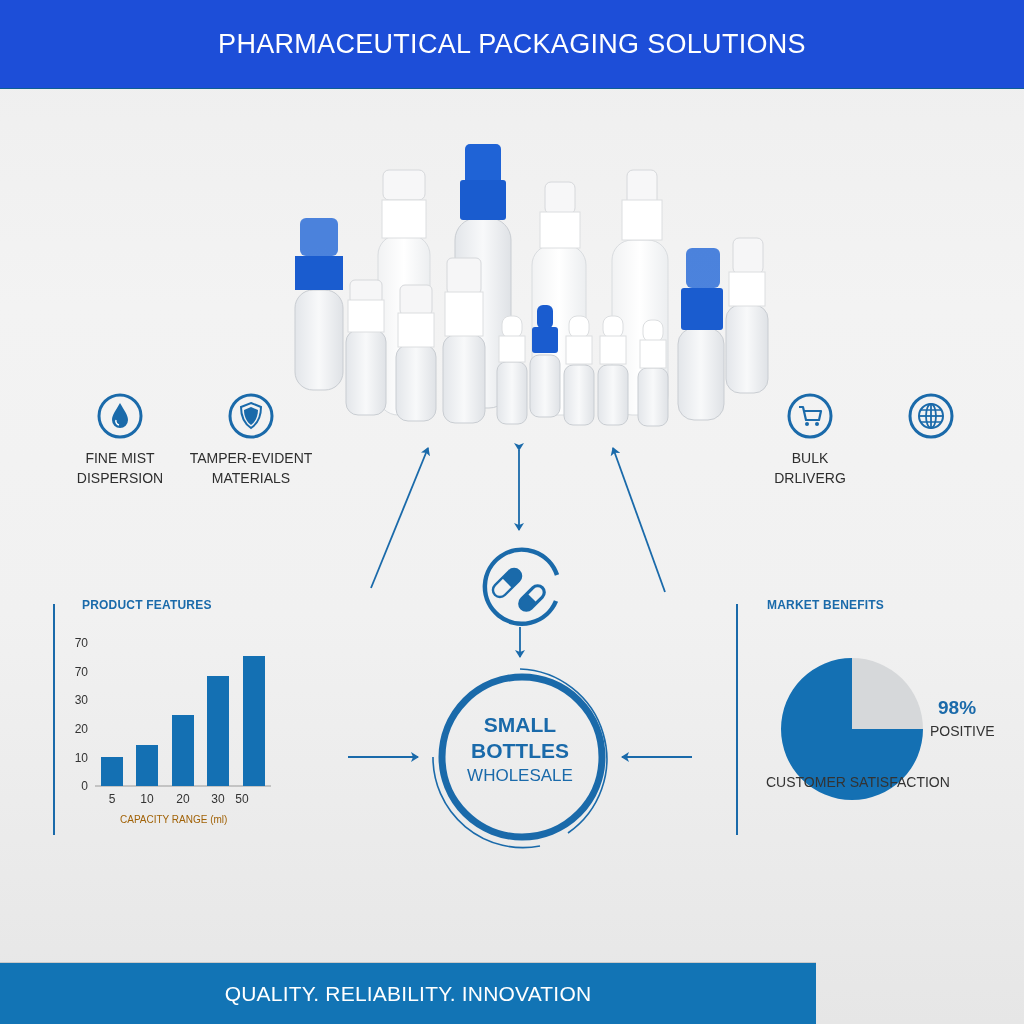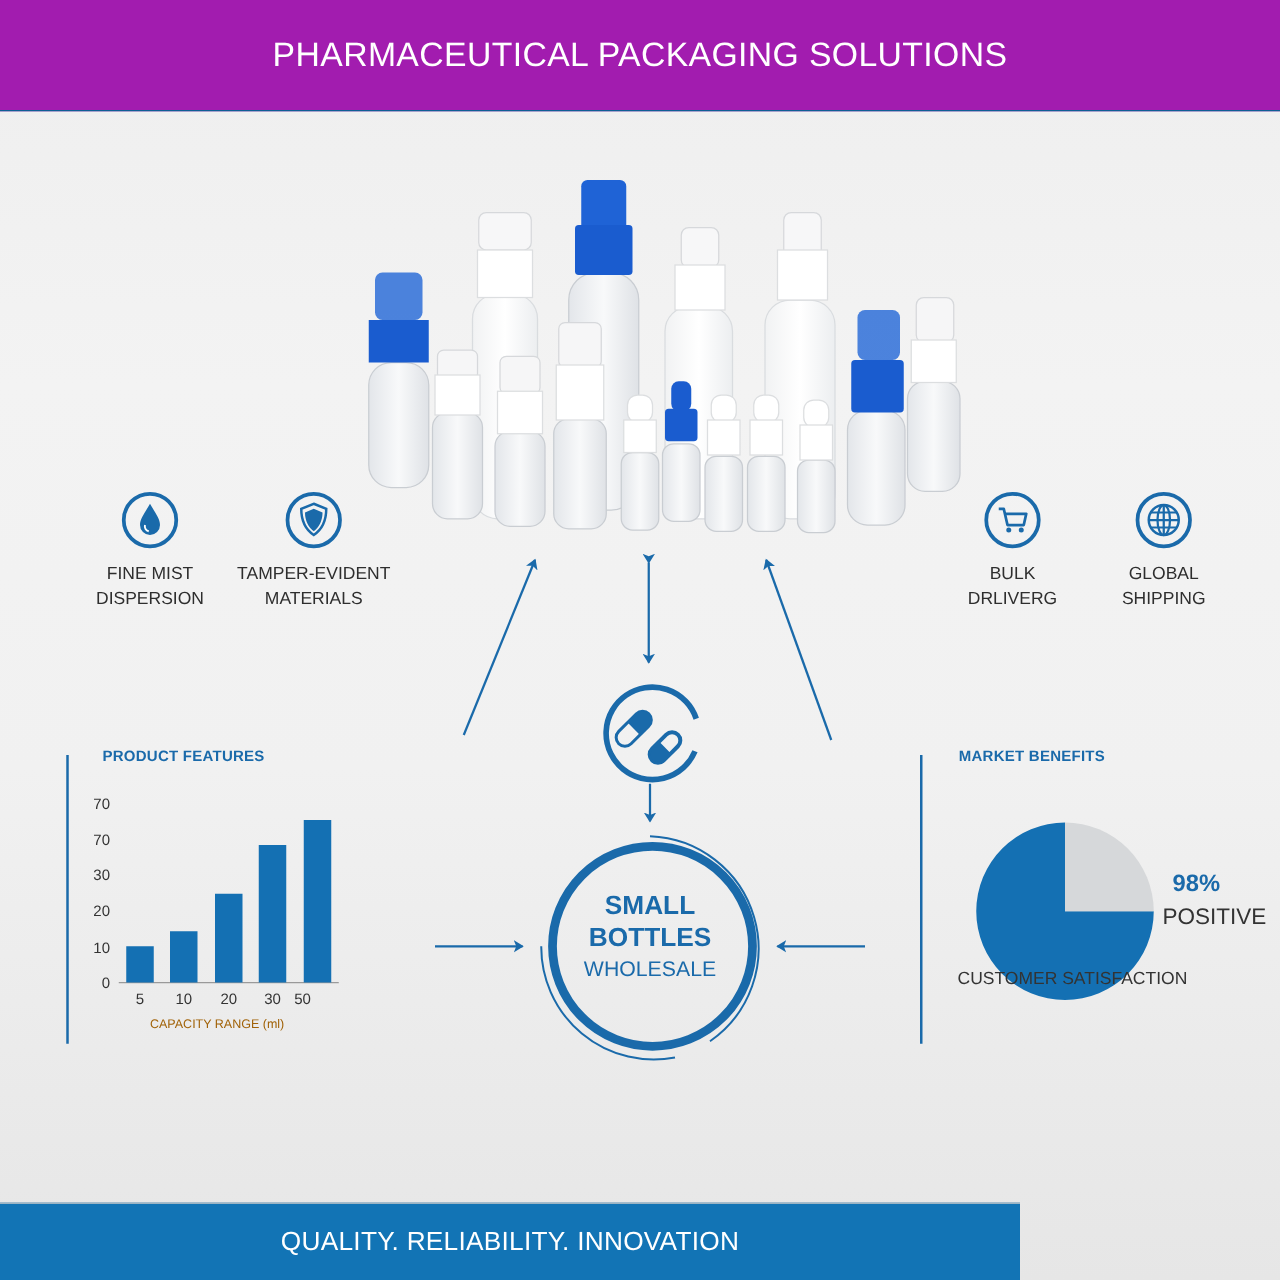--- a/index.html
+++ b/index.html
@@ -3,21 +3,21 @@
 <meta charset="utf-8">
 <style>
   html, body { margin: 0; padding: 0; }
   body {
     width: 1024px; height: 1024px; position: relative; overflow: hidden;
     font-family: "Liberation Sans", "DejaVu Sans", sans-serif;
     background: linear-gradient(180deg, #eeeeee 0%, #f3f3f3 30%, #f1f1f1 60%, #e6e6e6 100%);
   }
   .header {
     position: absolute; left: 0; top: 0; width: 1024px; height: 88px;
-    background: #a21caf; display: flex; align-items: center; justify-content: center;
+    background: #1d4ed8; display: flex; align-items: center; justify-content: center;
     border-bottom: 1px solid #0f5e94;
   }
   .header-title { color: #ffffff; font-size: 27px; letter-spacing: 0.3px; font-weight: normal; }
   .footer {
     position: absolute; left: 0; top: 962px; width: 816px; height: 62px;
     background: #1274b5; display: flex; align-items: center; justify-content: center;
     border-top: 1px solid #c9c9c9;
   }
   .footer-tagline { color: #ffffff; font-size: 21px; letter-spacing: 0.2px; }
   svg.layer { position: absolute; left: 0; top: 0; }
@@ -30,21 +30,21 @@
   .tick { position: absolute; font-size: 12px; color: #333; width: 22px; text-align: right; }
   .xtick { position: absolute; font-size: 12px; color: #333; width: 30px; text-align: center; }
   .axis-label { position: absolute; font-size: 10px; color: #a16207; }
   .bar { position: absolute; background: #1470b3; }
 
   .center-text { position: absolute; left: 440px; top: 712px; width: 160px; text-align: center; color: #1a6aaa; }
   .center-text .l1 { font-size: 21px; font-weight: bold; line-height: 26px; display: block; }
   .center-text .l2 { font-size: 17px; line-height: 24px; display: block; }
 
   .pct { position: absolute; left: 938px; top: 697px; font-size: 19px; font-weight: bold; color: #1a6aaa; }
-  .pct-sub { position: absolute; left: 930px; top: 723px; font-size: 18px; color: #333; }
+  .pct-sub { position: absolute; left: 930px; top: 723px; font-size: 14px; color: #333; }
   .pie-caption { position: absolute; left: 766px; top: 774px; font-size: 14px; color: #333; }
 </style>
 </head>
 <body>
 
 <div class="header">
   <span class="header-title">PHARMACEUTICAL PACKAGING SOLUTIONS</span>
 </div>
 
 <svg class="layer" width="1024" height="1024">
@@ -217,23 +217,20 @@
 <div class="feature" style="left:856px; top:392px;">
   <svg class="ic" viewBox="0 0 48 48">
     <circle cx="24" cy="24" r="21" fill="none" stroke="#1a6aaa" stroke-width="3"></circle>
     <circle cx="24" cy="24" r="12" fill="none" stroke="#1a6aaa" stroke-width="2"></circle>
     <ellipse cx="24" cy="24" rx="5" ry="12" fill="none" stroke="#1a6aaa" stroke-width="1.8"></ellipse>
     <line x1="12" y1="24" x2="36" y2="24" stroke="#1a6aaa" stroke-width="1.8"></line>
     <line x1="14" y1="18" x2="34" y2="18" stroke="#1a6aaa" stroke-width="1.5"></line>
     <line x1="14" y1="30" x2="34" y2="30" stroke="#1a6aaa" stroke-width="1.5"></line>
     <line x1="24" y1="12" x2="24" y2="36" stroke="#1a6aaa" stroke-width="1.8"></line>
   </svg>
-  <div class="lbl">
-    <span>GLOBAL</span><br><span>SHIPPING</span>
-  </div>
 </div>
 
 <div class="panel-title" style="left:82px; top:598px;">PRODUCT FEATURES</div>
 <div>
   <div class="tick" style="left:66px; top:636px;">70</div>
   <div class="tick" style="left:66px; top:665px;">70</div>
   <div class="tick" style="left:66px; top:693px;">30</div>
   <div class="tick" style="left:66px; top:722px;">20</div>
   <div class="tick" style="left:66px; top:751px;">10</div>
   <div class="tick" style="left:66px; top:779px;">0</div>

